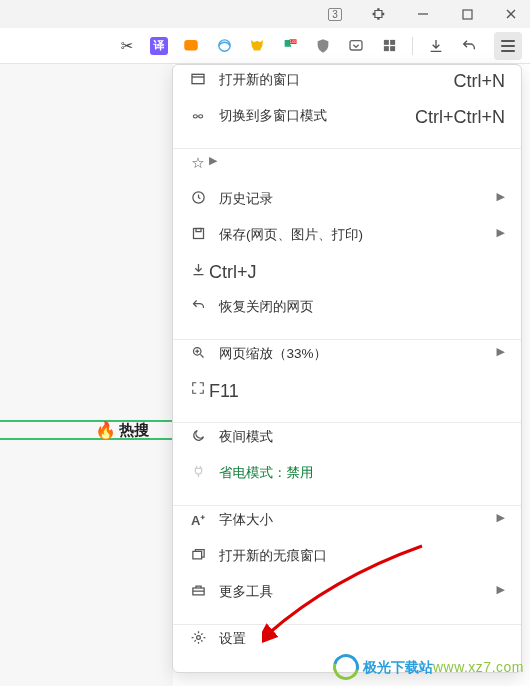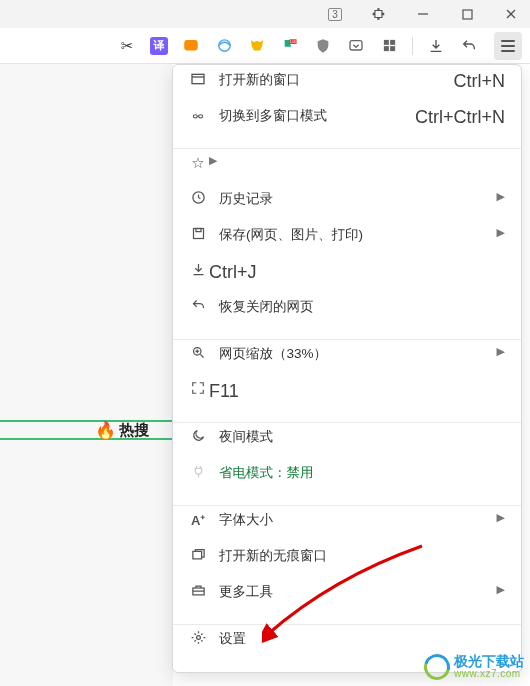--- a/index.html
+++ b/index.html
@@ -130,23 +130,23 @@
       display: flex; align-items: center; gap: 4px;
       z-index: 30;
     }
     .wm-logo {
       width: 26px; height: 26px; border-radius: 50%;
       border: 3px solid #2a9edb;
       border-left-color: #8ac63f;
       border-bottom-color: #8ac63f;
       transform: rotate(-30deg);
     }
-    .wm-text { display: flex; flex-direction: column; line-height: 1.05;}
+    .wm-text { display: flex; flex-direction: row; line-height: 1.05;}
     .wm-cn { color: #2a9edb; font-size: 14px; font-weight: bold;}
-    .wm-en { color: #8ac63f; font-size: 10px; letter-spacing: 0.5px;}
+    .wm-en { color: #8ac63f; font-size: 14px; letter-spacing: 0.5px;}
   </style>
 </head>
 <body>
 
 <div class="titlebar">
   <div class="tb-icon">
       <span class="tb-num">3</span>
     </div>
   <div class="tb-icon">
     <svg width="14" height="14" viewBox="0 0 24 24" fill="none" stroke="#555" stroke-width="2">

